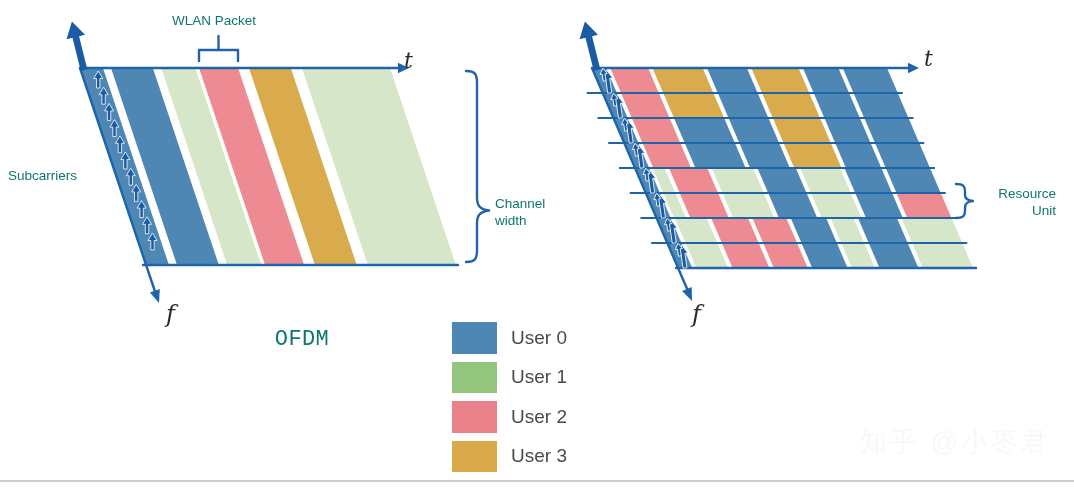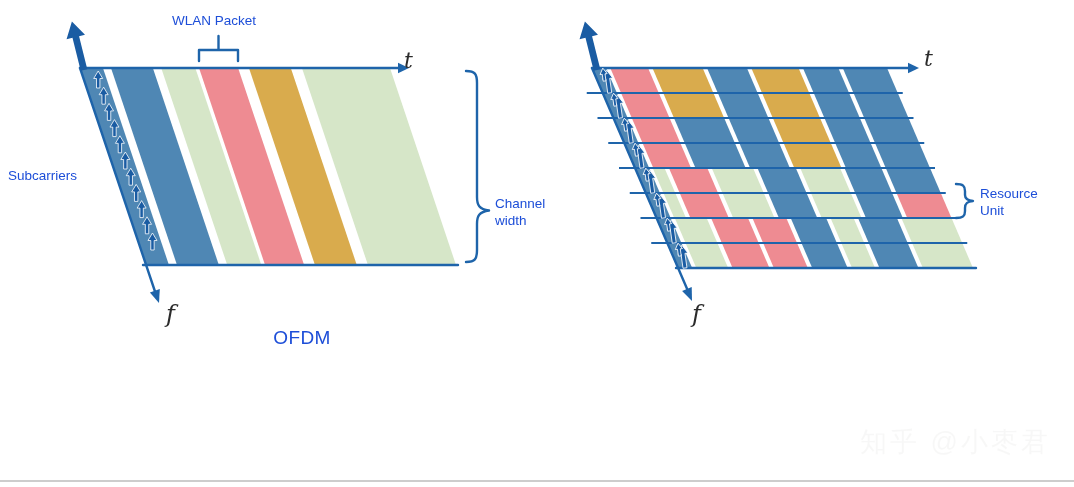--- a/index.html
+++ b/index.html
@@ -1,23 +1,23 @@
 <!DOCTYPE html>
 <html><head>
 <meta charset="utf-8">
 <style>
   html,body{margin:0;padding:0;background:#fff;}
   #wrap{position:relative;width:1074px;height:487px;background:#ffffff;overflow:hidden;
         font-family:"Liberation Sans",sans-serif;}
   svg{position:absolute;left:0;top:0;}
   .ax{stroke:#1e64aa;stroke-width:2.4;fill:none;stroke-linecap:round;stroke-linejoin:round;}
   .axf{fill:#1e64aa;stroke:none;}
-  .lbl{position:absolute;color:#1d4ed8;}
+  .lbl{position:absolute;color:#0f766e;}
   .sm{font-size:13.5px;line-height:16.5px;}
-  .big{font-size:19px;letter-spacing:.4px;}
+  .big{font-size:22px;letter-spacing:.4px;font-family:Liberation Mono, monospace;}
   .serif{font-family:"DejaVu Serif",serif;font-style:italic;color:#2b2b2b;font-size:22px;}
   .ctr{text-align:center;}
   #legend{position:absolute;left:452px;top:322px;}
   .lg-row{display:flex;align-items:center;margin-bottom:8px;height:31.5px;}
   .lg-sw{display:inline-block;width:45px;height:31.5px;flex:0 0 45px;}
   .lg-tx{margin-left:14px;font-size:19px;color:#4a4a4a;}
   #watermark{position:absolute;left:860px;top:424px;font-size:27px;letter-spacing:3px;
              color:#8a8a80;opacity:.06;}
   #bottom-rule{position:absolute;left:0;top:480px;width:1074px;height:2px;background:#cdcdcd;}
 </style>
@@ -151,24 +151,42 @@
         <path d="M-1.4,0 L-1.4,-7 L-3.6,-7 L0,-13 L3.6,-7 L1.4,-7 L1.4,0 Z" fill="#1a5ca3" transform="translate(669.09,231) rotate(-8)" stroke="#ffffff" stroke-width="0.8"></path>
         <path d="M-2,0 L-2,-14.5 L-5,-14.5 L0,-23 L5,-14.5 L2,-14.5 L2,0 Z" fill="#1a5ca3" transform="translate(685,268) rotate(-8)" stroke="#ffffff" stroke-width="0.8"></path>
         <path d="M-1.4,0 L-1.4,-7 L-3.6,-7 L0,-13 L3.6,-7 L1.4,-7 L1.4,0 Z" fill="#1a5ca3" transform="translate(679.84,256) rotate(-8)" stroke="#ffffff" stroke-width="0.8"></path>
         <path d="M-3.4,0 L-3.4,-34 L-9.5,-34 L0,-50 L9.5,-34 L3.4,-34 L3.4,0 Z" fill="#1a5ca3" transform="translate(597,70) rotate(-14)"></path>
       </g>
   </svg>
 
   <div class="lbl sm" style="left:8px;top:168px;">Subcarriers</div>
   <div class="lbl sm ctr" style="left:158px;top:13px;width:112px;">WLAN Packet</div>
   <div class="lbl sm" style="left:495px;top:196px;width:62px;">Channel width</div>
-  <div class="lbl sm" style="left:980px;top:186px;width:76px;">Resource Unit</div>
+  <div class="lbl sm" style="left:980px;top:186px;width:76px;text-align:right;">Resource Unit</div>
   <div class="lbl big ctr" style="left:260px;top:327px;width:84px;">OFDM</div>
   <div class="lbl serif" style="left:404px;top:48px;">t</div>
   <div class="lbl serif" style="left:924px;top:46px;">t</div>
   <div class="lbl serif" style="left:166px;top:300px;font-size:24px;">f</div>
   <div class="lbl serif" style="left:692px;top:300px;font-size:24px;">f</div>
 
+  <div id="legend">
+      <div class="lg-row">
+        <span class="lg-sw" style="background: rgb(79, 135, 180);"></span>
+        <span class="lg-tx">User 0</span>
+      </div>
+      <div class="lg-row">
+        <span class="lg-sw" style="background: rgb(148, 197, 126);"></span>
+        <span class="lg-tx">User 1</span>
+      </div>
+      <div class="lg-row">
+        <span class="lg-sw" style="background: rgb(232, 129, 138);"></span>
+        <span class="lg-tx">User 2</span>
+      </div>
+      <div class="lg-row">
+        <span class="lg-sw" style="background: rgb(217, 169, 74);"></span>
+        <span class="lg-tx">User 3</span>
+      </div>
+    </div>
 
   <div id="watermark">知乎 @小枣君</div>
 
   <div id="bottom-rule"></div>
 </div>
 
 </body></html>

